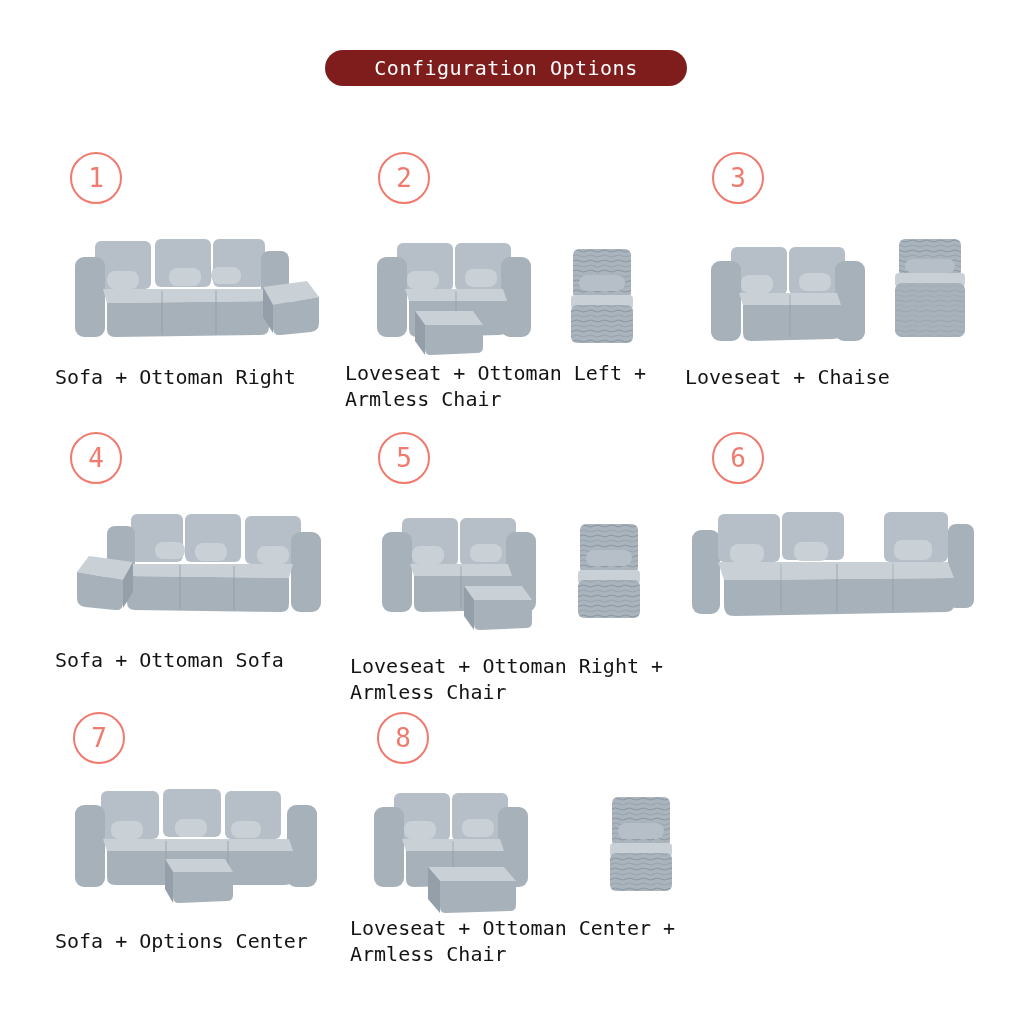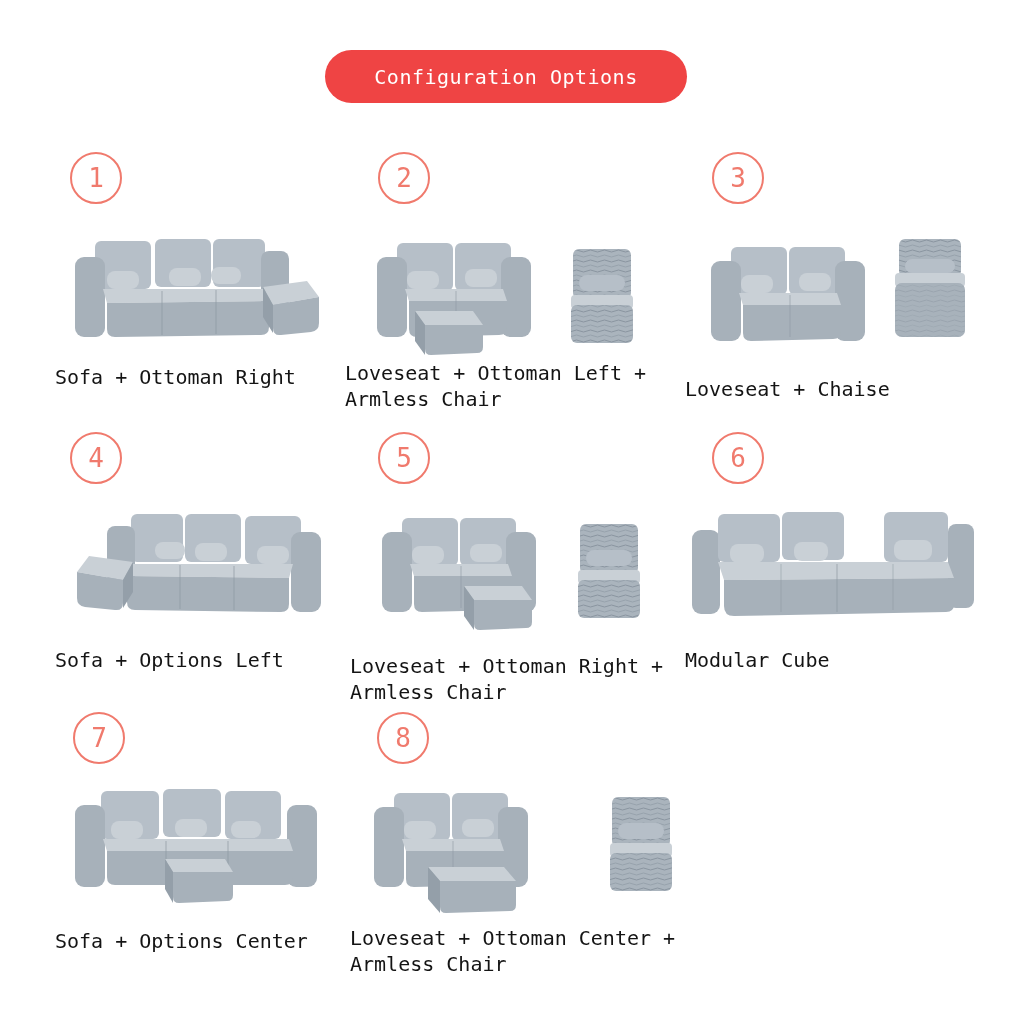--- a/index.html
+++ b/index.html
@@ -2,22 +2,22 @@
 <html><head>
 <meta charset="utf-8">
 <style>
   html,body{margin:0;padding:0;background:#ffffff;}
   body{
     width:1024px;height:1024px;position:relative;overflow:hidden;
     font-family:"DejaVu Sans Mono","Liberation Mono",monospace;
     color:#141414;
   }
   .pill{
-    position:absolute;left:325px;top:50px;width:362px;height:53px;
-    background:#ef4444;border-radius:27px;
+    position:absolute;left:325px;top:50px;width:362px;height:36px;
+    background:#7f1d1d;border-radius:27px;
     display:flex;align-items:center;justify-content:center;
     color:#ffffff;font-size:20px;letter-spacing:.5px;white-space:nowrap;
   }
   .card{position:absolute;}
   .badge{
     position:absolute;top:12px;width:52px;height:52px;box-sizing:border-box;
     border:2.5px solid #f07a6d;border-radius:50%;
     display:flex;align-items:center;justify-content:center;
     color:#f07a6d;font-size:26px;line-height:1;
   }
@@ -115,21 +115,21 @@
       <rect x="78" y="54" width="2" height="42" class="fe" opacity="0.3"></rect>
     </g>
     <g transform="translate(192,14)">
       <rect x="4" y="0" width="62" height="38" rx="6" class="pat"></rect>
       <rect x="10" y="20" width="50" height="14" rx="7" class="fb"></rect>
       <rect x="0" y="34" width="70" height="14" rx="4" class="fa"></rect>
       <rect x="0" y="44" width="70" height="54" rx="7" class="fc"></rect>
       <rect x="0" y="44" width="70" height="54" rx="7" class="pat" opacity="0.45"></rect>
     </g>
   </svg>
-  <div class="caption" style="margin-top:16px;">Loveseat + Chaise</div>
+  <div class="caption" style="margin-top:4px;">Loveseat + Chaise</div>
 </div>
 
 <div class="card" style="left:55px;top:420px;width:285px;">
   <div class="badge" style="left:15px;">4</div>
   <svg class="art" style="margin-top:80px;" viewBox="0 0 250 135" width="250" height="135">
     <g transform="translate(250,0) scale(-1,1)">
       <rect x="22" y="16" width="56" height="48" rx="6" class="fb"></rect>
       <rect x="82" y="14" width="56" height="48" rx="6" class="fb"></rect>
       <rect x="140" y="14" width="52" height="48" rx="6" class="fb"></rect>
       <rect x="2" y="32" width="30" height="80" rx="9" class="fc"></rect>
@@ -139,21 +139,21 @@
       <rect x="138" y="42" width="30" height="17" rx="8" class="fa"></rect>
       <polygon points="30,64 190,64 196,76 34,78" class="fa"></polygon>
       <path d="M34 78 L196 76 L196 102 Q196 110 188 110 L42 112 Q34 112 34 104 Z" class="fc"></path>
       <rect x="88" y="66" width="2" height="44" class="fe" opacity="0.35"></rect>
       <rect x="142" y="65" width="2" height="44" class="fe" opacity="0.35"></rect>
       <polygon points="190,62 234,56 246,72 200,80" class="fa"></polygon>
       <path d="M200 80 L246 72 L246 98 Q246 106 238 107 L208 110 Q200 111 200 103 Z" class="fc"></path>
       <polygon points="190,62 200,80 200,108 190,92" class="fd"></polygon>
     </g>
   </svg>
-  <div class="caption" style="margin-top:12px;">Sofa + Options Left</div>
+  <div class="caption" style="margin-top:12px;">Sofa + Ottoman Sofa</div>
 </div>
 
 <div class="card" style="left:350px;top:420px;width:320px;">
   <div class="badge" style="left:28px;">5</div>
   <svg class="art" style="margin-top:80px;" viewBox="0 0 265 135" width="265" height="135">
     <g transform="translate(4,12)">
       <rect x="20" y="6" width="56" height="48" rx="6" class="fb"></rect>
       <rect x="78" y="6" width="56" height="48" rx="6" class="fb"></rect>
       <rect x="0" y="20" width="30" height="80" rx="9" class="fc"></rect>
       <rect x="124" y="20" width="30" height="80" rx="9" class="fc"></rect>
@@ -188,21 +188,20 @@
     <rect x="258" y="24" width="26" height="84" rx="8" class="fc"></rect>
     <rect x="40" y="44" width="34" height="19" rx="8" class="fa"></rect>
     <rect x="104" y="42" width="34" height="19" rx="8" class="fa"></rect>
     <rect x="204" y="40" width="38" height="20" rx="8" class="fa"></rect>
     <polygon points="28,62 258,62 264,78 34,80" class="fa"></polygon>
     <path d="M34 80 L264 78 L264 104 Q264 112 256 112 L44 116 Q34 116 34 106 Z" class="fc"></path>
     <rect x="146" y="64" width="2" height="48" class="fe" opacity="0.35"></rect>
     <rect x="90" y="64" width="2" height="48" class="fe" opacity="0.25"></rect>
     <rect x="202" y="64" width="2" height="46" class="fe" opacity="0.25"></rect>
   </svg>
-  <div class="caption" style="margin-top:12px;">Modular Cube</div>
 </div>
 
 <div class="card" style="left:55px;top:700px;width:285px;">
   <div class="badge" style="left:18px;">7</div>
   <svg class="art" style="margin-top:75px;" viewBox="0 0 250 135" width="250" height="135">
     <rect x="28" y="16" width="58" height="48" rx="6" class="fb"></rect>
     <rect x="90" y="14" width="58" height="48" rx="6" class="fb"></rect>
     <rect x="152" y="16" width="56" height="48" rx="6" class="fb"></rect>
     <rect x="2" y="30" width="30" height="82" rx="9" class="fc"></rect>
     <rect x="214" y="30" width="30" height="82" rx="9" class="fc"></rect>
@@ -241,14 +240,14 @@
       <path d="M72 106 L148 106 L148 130 Q148 136 142 136 L78 138 Q72 138 72 132 Z" class="fc"></path>
       <polygon points="60,92 72,106 72,138 60,124" class="fd"></polygon>
     </g>
     <g transform="translate(244,22)">
       <rect x="0" y="0" width="58" height="50" rx="6" class="pat"></rect>
       <rect x="6" y="26" width="46" height="16" rx="8" class="fb"></rect>
       <rect x="-2" y="46" width="62" height="14" rx="4" class="fa"></rect>
       <rect x="-2" y="56" width="62" height="38" rx="6" class="pat"></rect>
     </g>
   </svg>
-  <div class="caption" style="margin-top:10px;">Loveseat + Ottoman Center + Armless Chair</div>
+  <div class="caption" style="">Loveseat + Ottoman Center + Armless Chair</div>
 </div>
 
 </body></html>

